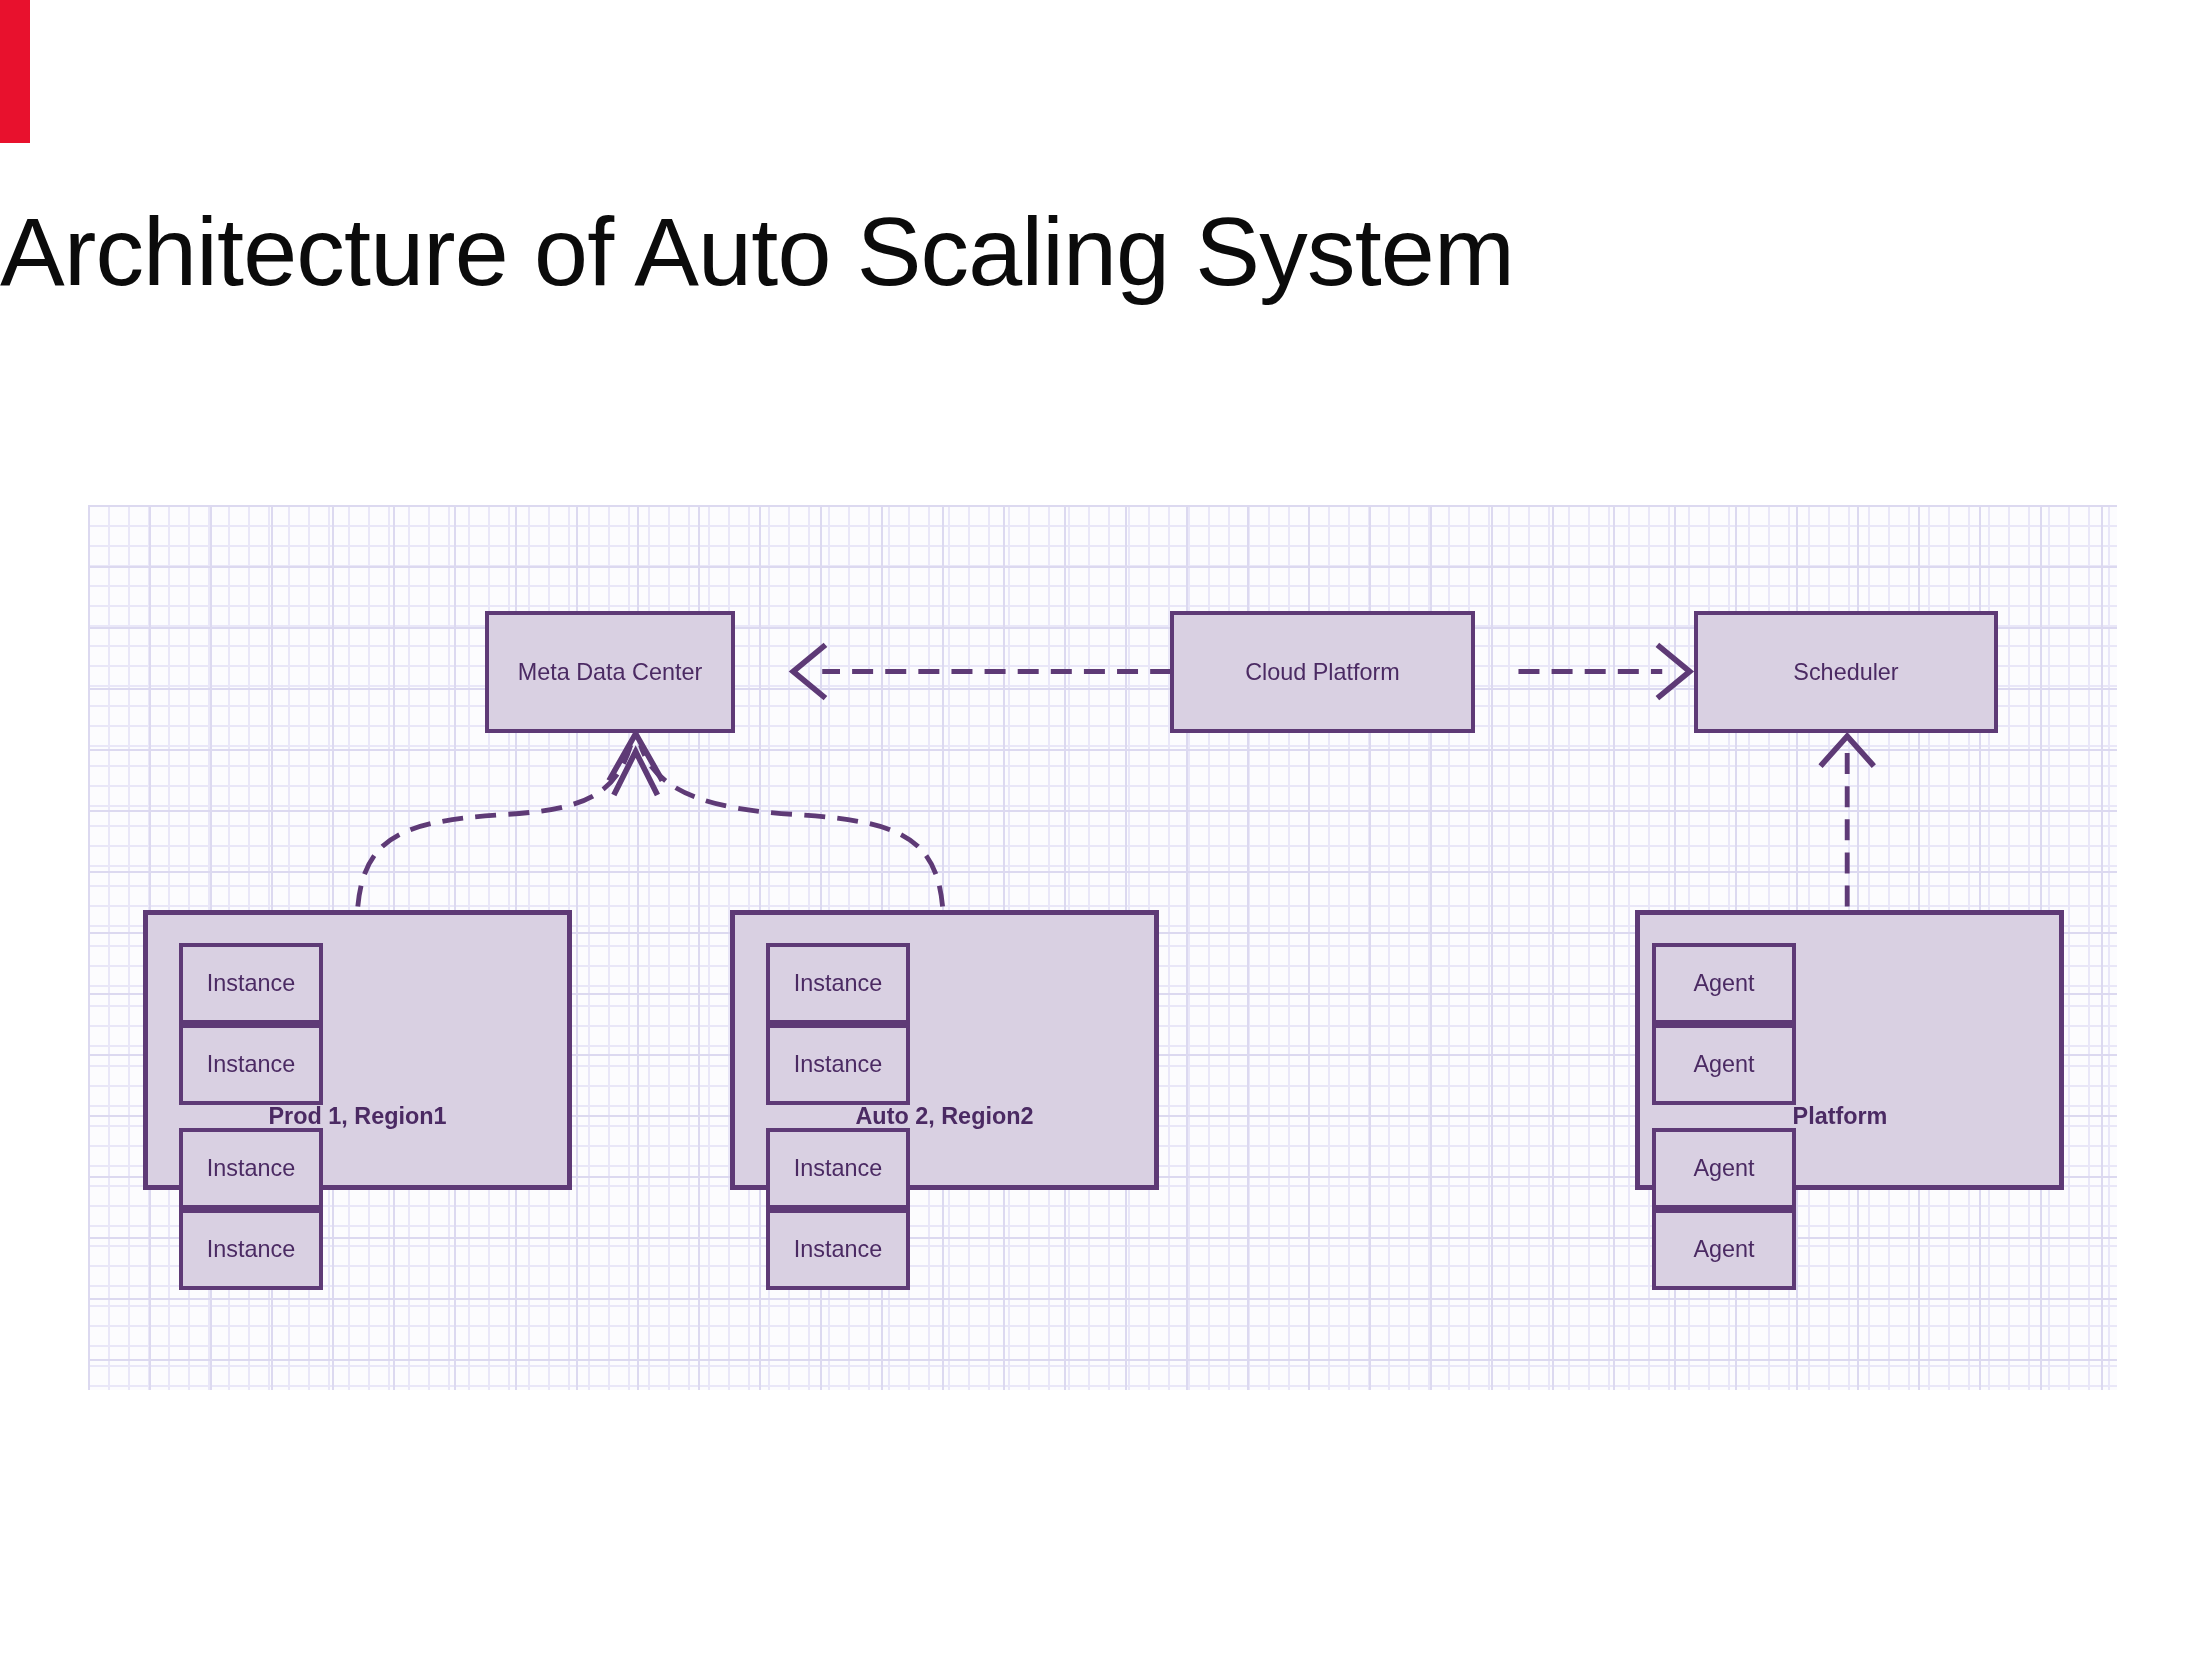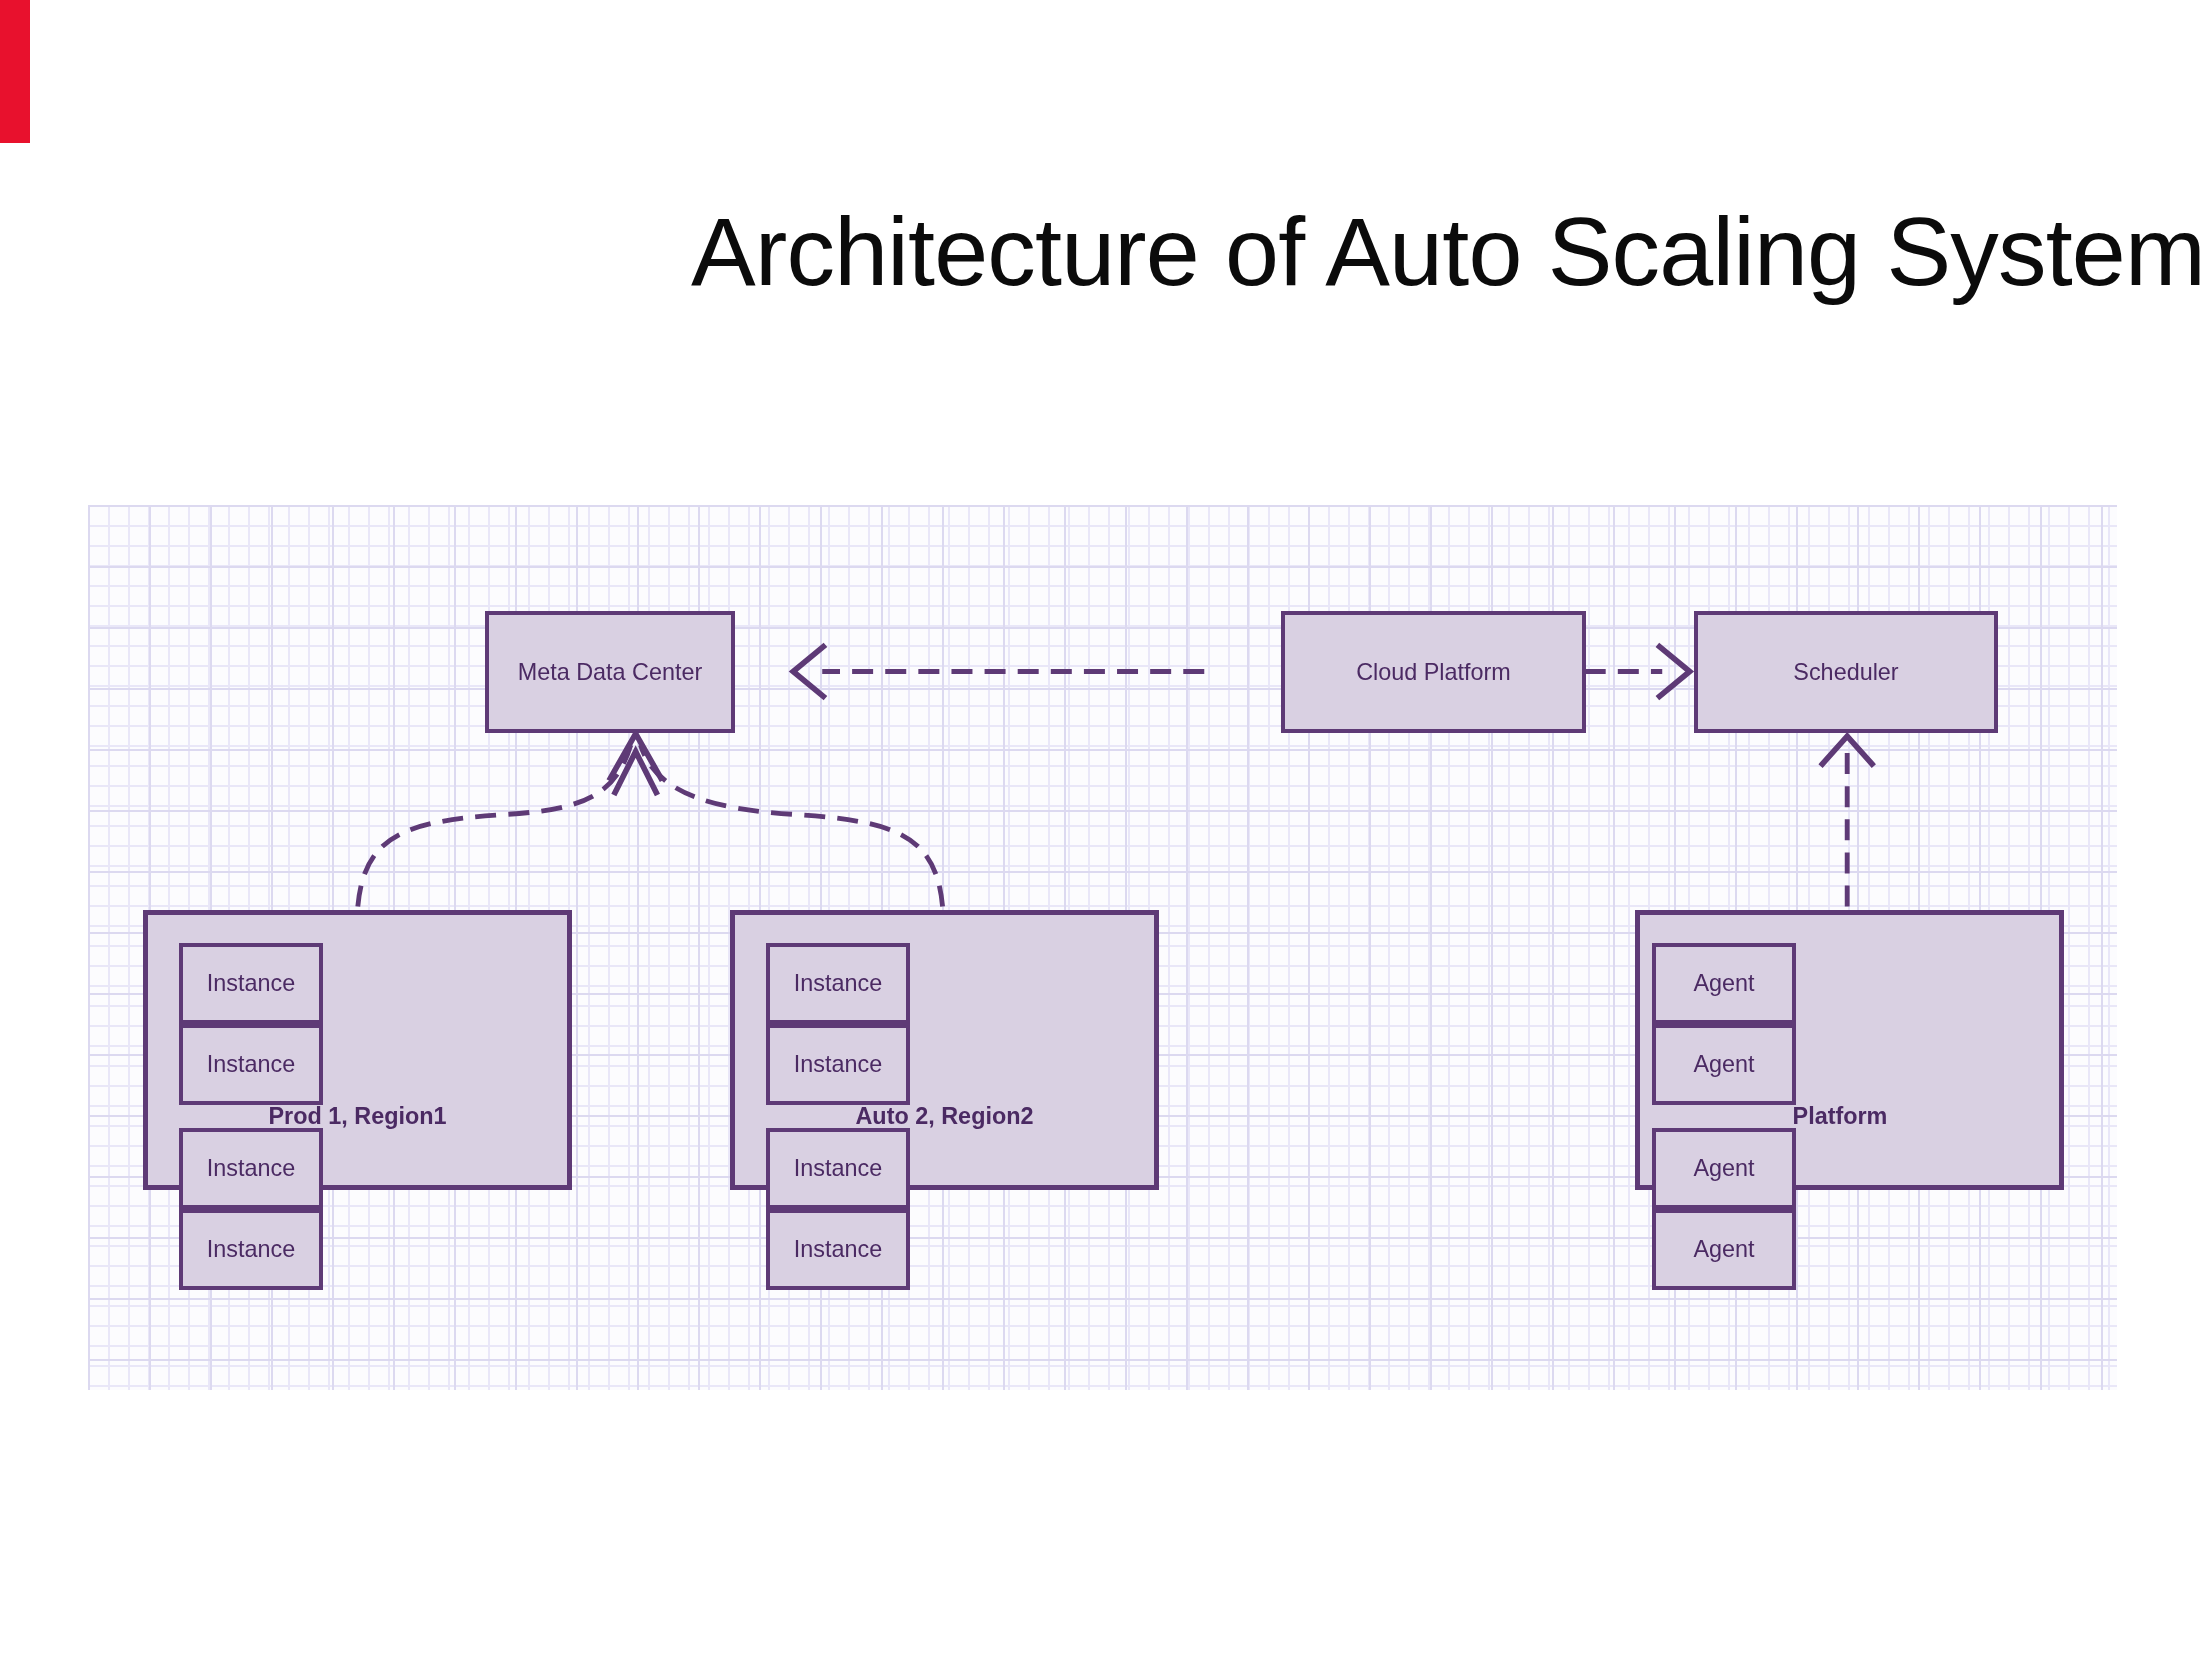--- a/index.html
+++ b/index.html
@@ -1,38 +1,38 @@
 <!DOCTYPE html>
 <html style="--accent-border: #5e3a76; --accent-fill: #d9d0e2; --accent-text: #4b2a63; --grid-line: #e9e7f8; --grid-line-major: #dcd9f0; --grid-bg: #fcfcfe; --title-color: #0b0b0b; --red-marker: #e8112d;font-size:13px"><head>
 <meta charset="utf-8">
 <style>
   html,body{margin:0;padding:0;background:#ffffff;}
   .canvas{position:relative;width:2205px;height:1654px;background:#ffffff;overflow:hidden;
           font-family:"Liberation Sans","DejaVu Sans",sans-serif;}
   .red-bar{position:absolute;left:0;top:0;width:30px;height:143px;background:var(--red-marker);}
-  .slide-title{position:absolute;left:0;right:0;top:199px;text-align:right;
+  .slide-title{position:absolute;left:0;right:0;top:199px;text-align:left;
                font-size:97px;font-weight:300;letter-spacing:-0.8px;color:var(--title-color);
                white-space:nowrap;line-height:1.1;}
   .grid-canvas{position:absolute;left:88px;top:505px;width:2029px;height:885px;
     background-color:var(--grid-bg);
     background-image:
       linear-gradient(to right, var(--grid-line-major) 1.6px, transparent 1.6px),
       linear-gradient(to bottom, var(--grid-line-major) 1.6px, transparent 1.6px),
       linear-gradient(to right, var(--grid-line) 1.6px, transparent 1.6px),
       linear-gradient(to bottom, var(--grid-line) 1.6px, transparent 1.6px);
     background-size:61px 61px,61px 61px,20px 20px,20px 20px;}
   svg.overlay{position:absolute;left:0;top:0;width:2205px;height:1654px;pointer-events:none;}
   .conn{fill:none;stroke:var(--accent-border);stroke-width:6;stroke-dasharray:26 15;}
   .head{fill:none;stroke:var(--accent-border);stroke-width:7;stroke-linejoin:miter;}
   .node{position:absolute;top:611px;height:122px;box-sizing:border-box;
         border:4.8px solid var(--accent-border);background:var(--accent-fill);
         display:flex;align-items:center;justify-content:center;
         font-size:23.4px;color:var(--accent-text);}
   #node-mdc{left:485px;width:250px;}
-  #node-cp{left:1281px;width:305px;}
+  #node-cp{left:1170px;width:305px;}
   #node-sched{left:1694px;width:304px;}
   .group{position:absolute;top:910px;width:429px;height:280px;box-sizing:border-box;
          border:5.7px solid var(--accent-border);background:var(--accent-fill);
          display:flex;flex-direction:column;justify-content:space-between;
          padding:27.5px 31px;}
   #group-prod1{left:143px;}
   #group-prod2{left:730px;}
   #group-cluster{left:1635px;padding-left:12px;}
   .row{display:flex;justify-content:space-between;flex-direction:column;}
   .inner-box{width:144px;height:81px;box-sizing:border-box;

